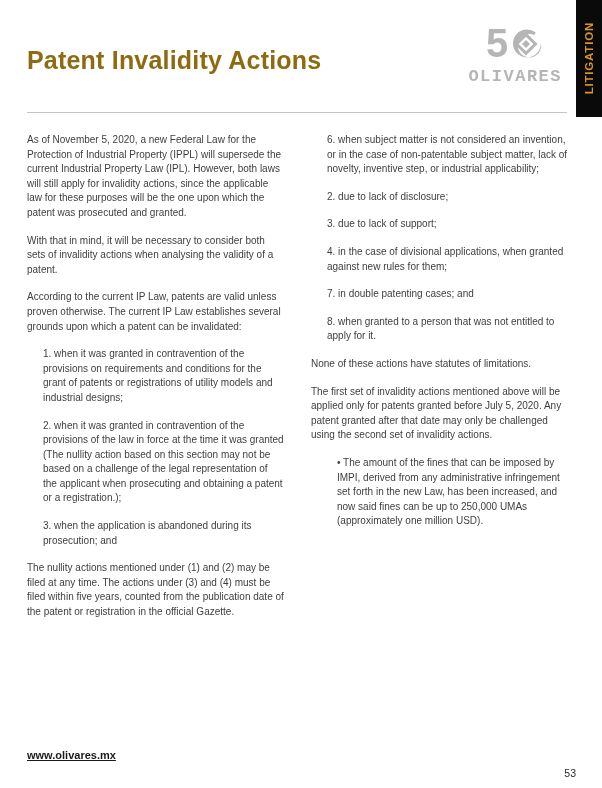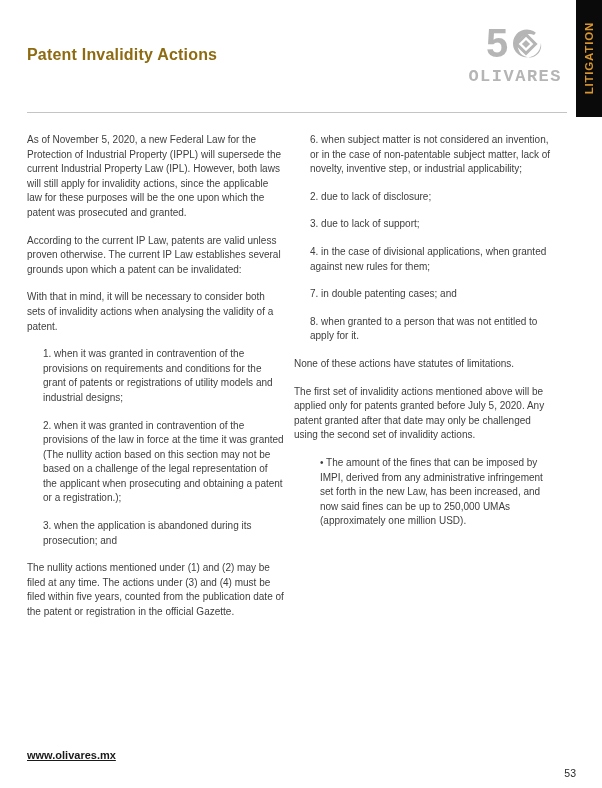--- a/index.html
+++ b/index.html
@@ -39,21 +39,21 @@
   
   .header{
     display:flex;
     justify-content:space-between;
     align-items:flex-start;
     padding:26px 40px 0 27px;
   }
   .page-title{
     margin-top:20px;
     color:var(--title-color);
-    font-size:16px;
+    font-size:25px;
     font-weight:bold;
     letter-spacing:0.2px;
   }
   .logo{
     display:flex;flex-direction:column;align-items:center;
     color:var(--logo-color);
     user-select:none;
   }
   .logo-mark{display:flex;align-items:flex-start;line-height:1;}
   .logo-five{
@@ -65,21 +65,21 @@
     margin-top:2px;color:var(--logo-color);font-family:Liberation Mono, monospace;
   }
   .rule{
     border:none;border-top:1px solid var(--rule-color);
     margin:26px 35px 0 27px;
   }
   
   .content{
     display:flex;
     padding:20px 0 0 27px;
-    gap:10px;
+    gap:27px;
   }
   .column{width:257px;color:var(--body-color);font-size:10px;line-height:14.6px;}
   .block{margin-bottom:13px;}
   .block.li{margin-left:16px;}
   .block.bullet{margin-left:26px;}
   
   .footer-url{
     position:absolute;left:27px;bottom:27px;
     font-size:11px;font-weight:bold;color:#1a1a1a;text-decoration:underline;
   }
@@ -110,22 +110,22 @@
     </div>
     <div class="logo-name">OLIVARES</div>
   </div>
 </div>
 
 <hr class="rule">
 
 <div class="content">
   <div class="column">
       <div class="block p">As of November 5, 2020, a new Federal Law for the Protection of Industrial Property (IPPL) will supersede the current Industrial Property Law (IPL). However, both laws will still apply for invalidity actions, since the applicable law for these purposes will be the one upon which the patent was prosecuted and granted.</div>
+      <div class="block p">With that in mind, it will be necessary to consider both sets of invalidity actions when analysing the validity of a patent.</div>
       <div class="block p">According to the current IP Law, patents are valid unless proven otherwise. The current IP Law establishes several grounds upon which a patent can be invalidated:</div>
-      <div class="block p">With that in mind, it will be necessary to consider both sets of invalidity actions when analysing the validity of a patent.</div>
       <div class="block li">1. when it was granted in contravention of the provisions on requirements and conditions for the grant of patents or registrations of utility models and industrial designs;</div>
       <div class="block li">2. when it was granted in contravention of the provisions of the law in force at the time it was granted (The nullity action based on this section may not be based on a challenge of the legal representation of the applicant when prosecuting and obtaining a patent or a registration.);</div>
       <div class="block li">3. when the application is abandoned during its prosecution; and</div>
       <div class="block p">The nullity actions mentioned under (1) and (2) may be filed at any time. The actions under (3) and (4) must be filed within five years, counted from the publication date of the patent or registration in the official Gazette.</div>
     </div>
   <div class="column">
       <div class="block li">6. when subject matter is not considered an invention, or in the case of non-patentable subject matter, lack of novelty, inventive step, or industrial applicability;</div>
       <div class="block li">2. due to lack of disclosure;</div>
       <div class="block li">3. due to lack of support;</div>
       <div class="block li">4. in the case of divisional applications, when granted against new rules for them;</div>

